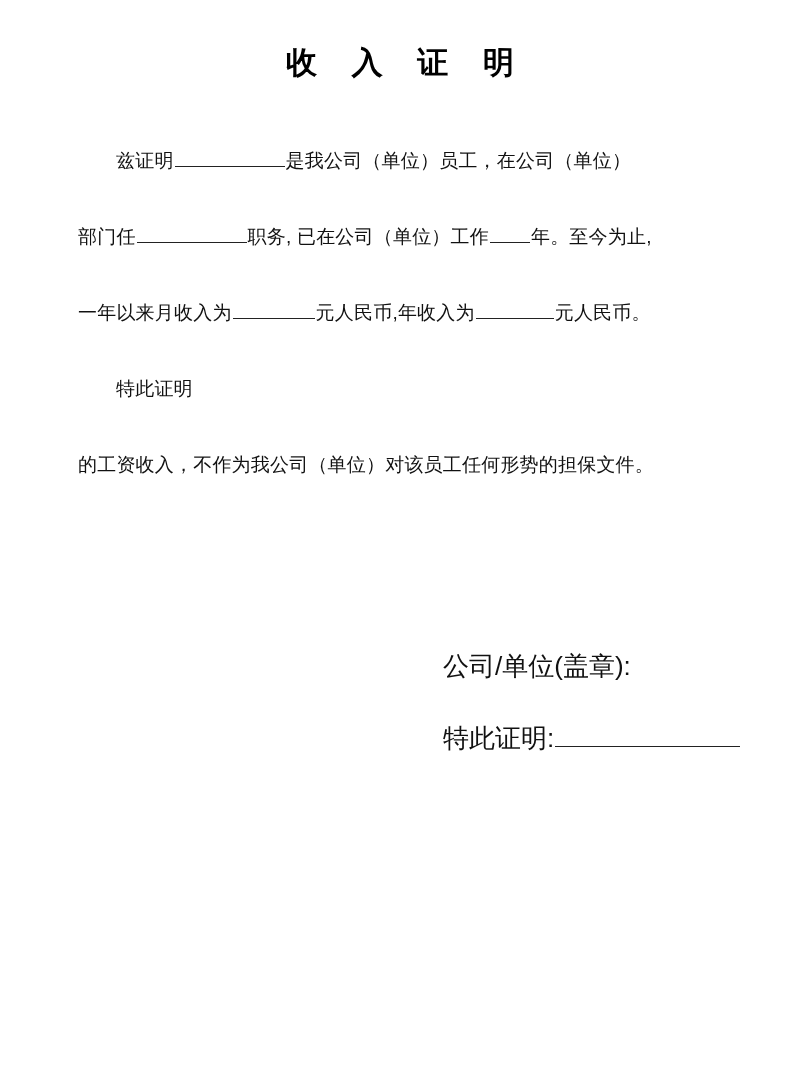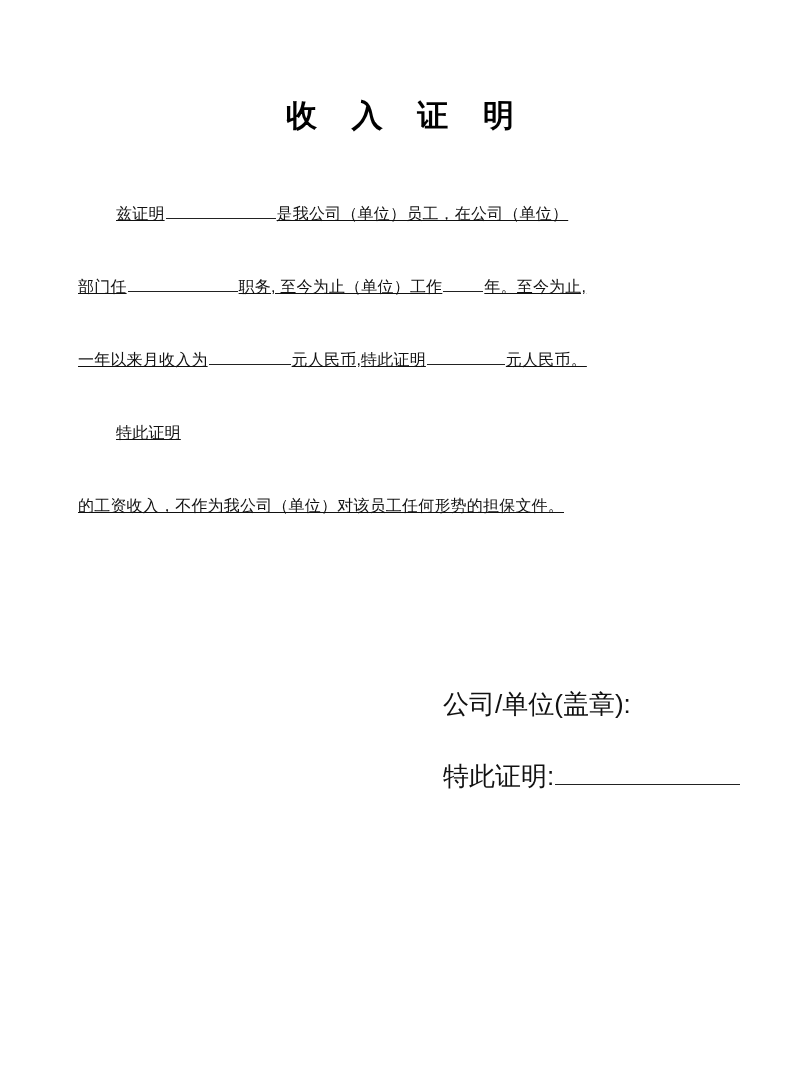--- a/index.html
+++ b/index.html
@@ -20,35 +20,34 @@
     height: 1067px;
     background: #ffffff;
     box-sizing: border-box;
   }
   .doc-title {
     text-align: center;
     font-size: 31px;
     font-weight: bold;
     letter-spacing: 13px;
     margin: 0;
-    padding-top: 95px;
+    padding-top: 42px;
     padding-left: 13px;
     color: #000000;
   }
   .body-block {
     margin-top: 48px;
     padding-left: 78px;
     padding-right: 62px;
   }
   .para {
-    font-size: 16px;
+    font-size: 19px;
     line-height: 57px;
     color: #111111;
     letter-spacing: 0.2px;
-    text-decoration: underline;
   }
   .para.indent {
     text-indent: 38px;
   }
   .blank {
     display: inline-block;
     border-bottom: 1.4px solid #222;
     vertical-align: baseline;
     height: 19px;
     margin: 0 1px;
@@ -78,23 +77,23 @@
 <body>
 
 <div class="page">
 
   <h1 class="doc-title">收 入 证 明</h1>
 
   <div class="body-block">
 
     <p class="para indent"><span>兹证明</span><span class="blank b-110"></span><span>是我公司（单位）员工，在公司（单位）</span></p>
 
-    <p class="para"><span>部门任</span><span class="blank b-110"></span><span>职务, 至今为止（单位）工作</span><span class="blank b-40"></span><span>年。至今为止,</span></p>
+    <p class="para"><span>部门任</span><span class="blank b-110"></span><span>职务, 已在公司（单位）工作</span><span class="blank b-40"></span><span>年。至今为止,</span></p>
 
-    <p class="para"><span>一年以来月收入为</span><span class="blank b-82"></span><span>元人民币,特此证明</span><span class="blank b-78"></span><span>元人民币。</span></p>
+    <p class="para"><span>一年以来月收入为</span><span class="blank b-82"></span><span>元人民币,年收入为</span><span class="blank b-78"></span><span>元人民币。</span></p>
 
     <p class="para indent">特此证明</p>
 
 
     <p class="para">的工资收入，不作为我公司（单位）对该员工任何形势的担保文件。</p>
 
   </div>
 
   <div class="spacer"></div>
 

